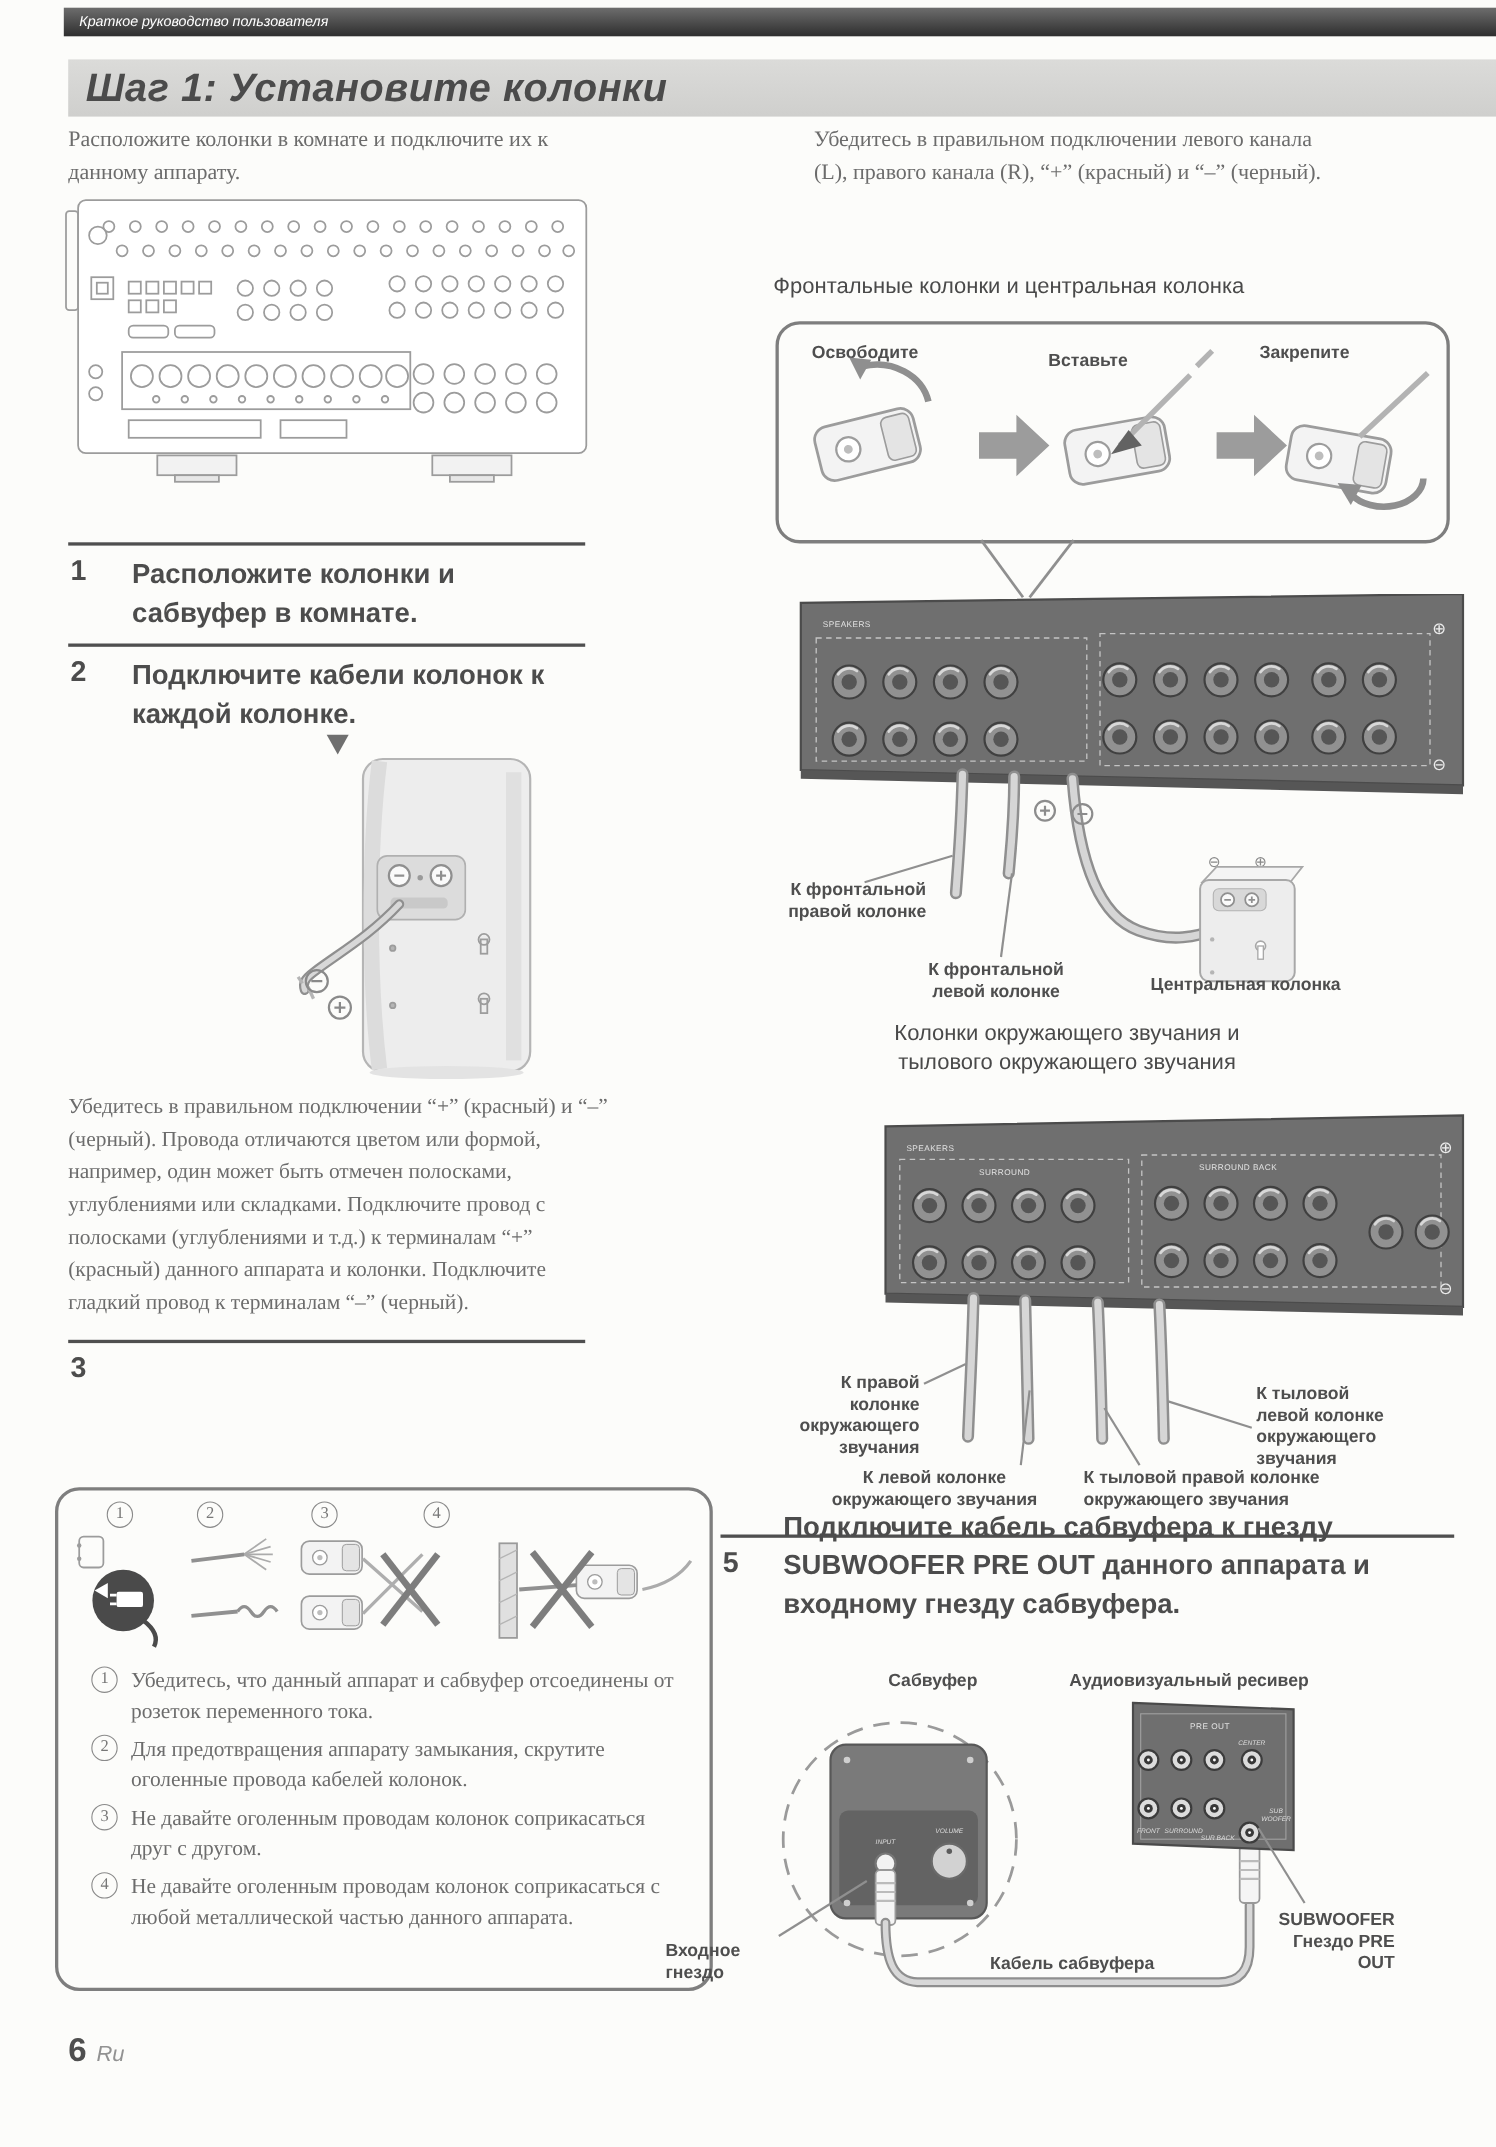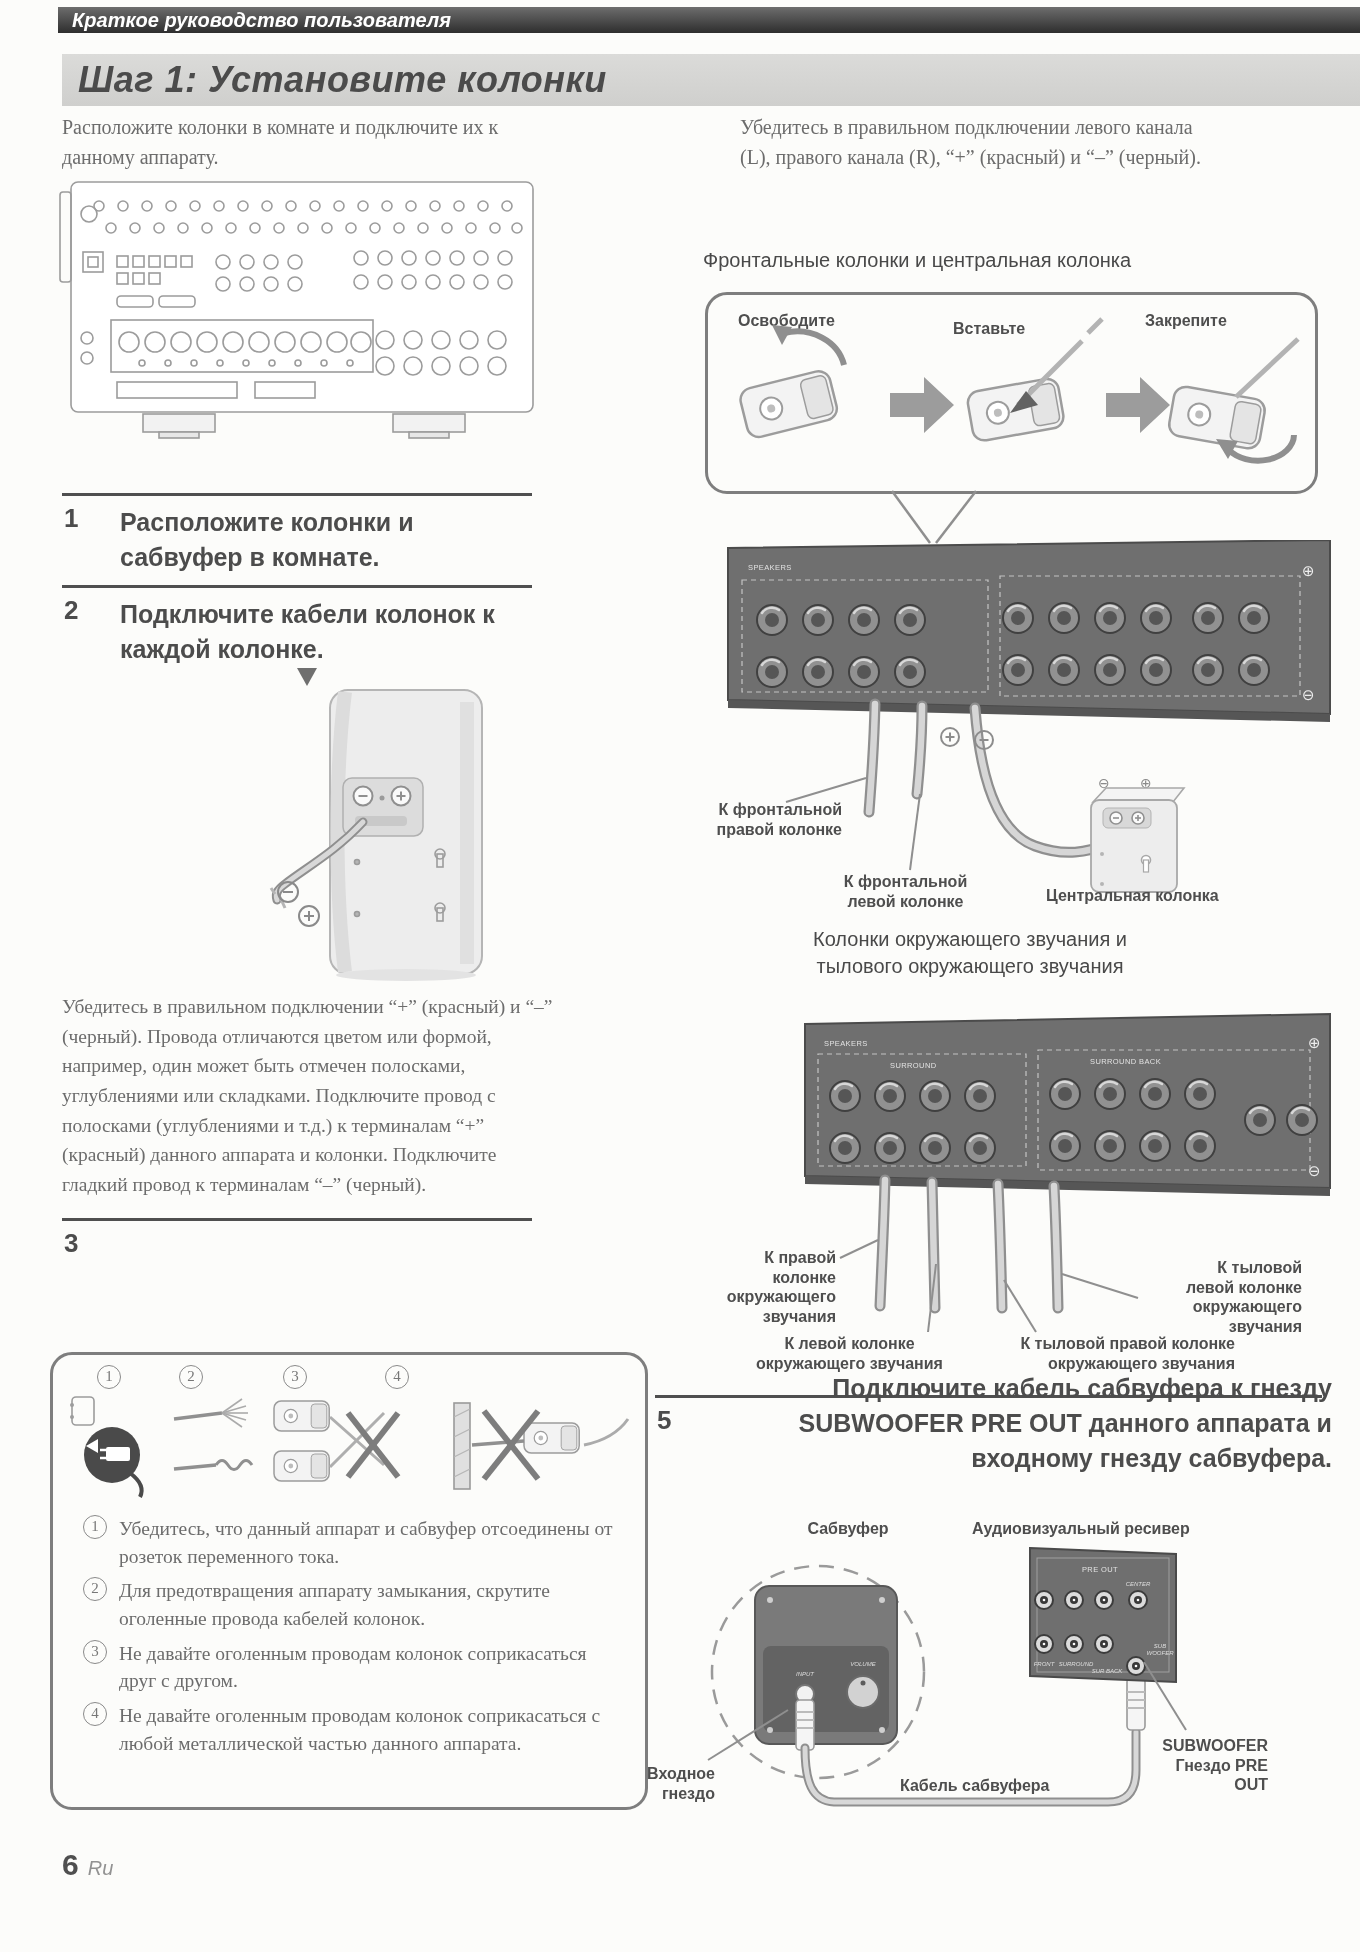--- a/index.html
+++ b/index.html
@@ -2,31 +2,31 @@
 <html><head>
 <meta charset="utf-8">
 <style>
   html,body{margin:0;padding:0;background:#e9e9e7;}
   .page{position:relative;width:1360px;height:1952px;background:#fcfcfa;overflow:hidden;
         font-family:"Liberation Sans",sans-serif;}
   .abs{position:absolute;}
   .serif{font-family:"Liberation Serif",serif;color:#6c6c6c;}
   .kicker{left:58px;top:7px;right:0;height:26px;line-height:26px;
           background:linear-gradient(180deg,#6d6d6d,#2e2e2e);color:#fff;
-          font-style:italic;font-weight:bold;font-size:20px;padding-left:14px;}
+          font-style:italic;font-weight:normal;font-size:13px;padding-left:14px;}
   .titlebar{left:62px;top:54px;right:0;height:52px;background:linear-gradient(#dbdbd9,#cfcfcd);}
   .titletext{font-style:italic;font-weight:bold;font-size:36px;color:#4b4b4b;
              padding:5px 0 0 16px;letter-spacing:.5px;}
   .para{font-size:20px;line-height:1.5;}
   .rule{height:3px;background:#4f4f4f;}
   .stepnum{font-weight:bold;font-size:26px;color:#4c4c4c;}
   .steptext{font-weight:bold;font-size:25px;line-height:1.4;color:#4c4c4c;}
   .h2{font-weight:normal;font-size:20px;line-height:1.35;color:#494949;}
   .callout{font-weight:bold;font-size:16px;line-height:1.22;color:#4e4e4e;}
-  .preline{white-space:pre-line;text-align:right;}
+  .preline{white-space:pre-line;}
   .roundbox{border:3px solid #7e7e7e;border-radius:22px;}
   .ncirc{display:inline-block;width:22px;height:22px;border:1.5px solid #8a8a8a;border-radius:50%;
          text-align:center;font:15px/21px "Liberation Serif",serif;color:#777;flex:none;}
   .noteitem{display:flex;gap:12px;margin-bottom:7px;}
   .notetext{font-family:"Liberation Serif",serif;color:#6c6c6c;font-size:19.5px;line-height:1.42;width:505px;}
   .pagenum{font-weight:bold;font-size:30px;color:#4f4f4f;}
   .pagelang{font-style:italic;font-size:20px;color:#929292;margin-left:9px;font-weight:normal;}
   svg text.micro{font:7.5px "Liberation Sans",sans-serif;fill:#e2e2e2;letter-spacing:.4px;}
   svg text.micro2{font:6px "Liberation Sans",sans-serif;fill:#dedede;font-style:italic;}
   svg text.microsym{font:15px "DejaVu Sans",sans-serif;fill:#ececec;}

